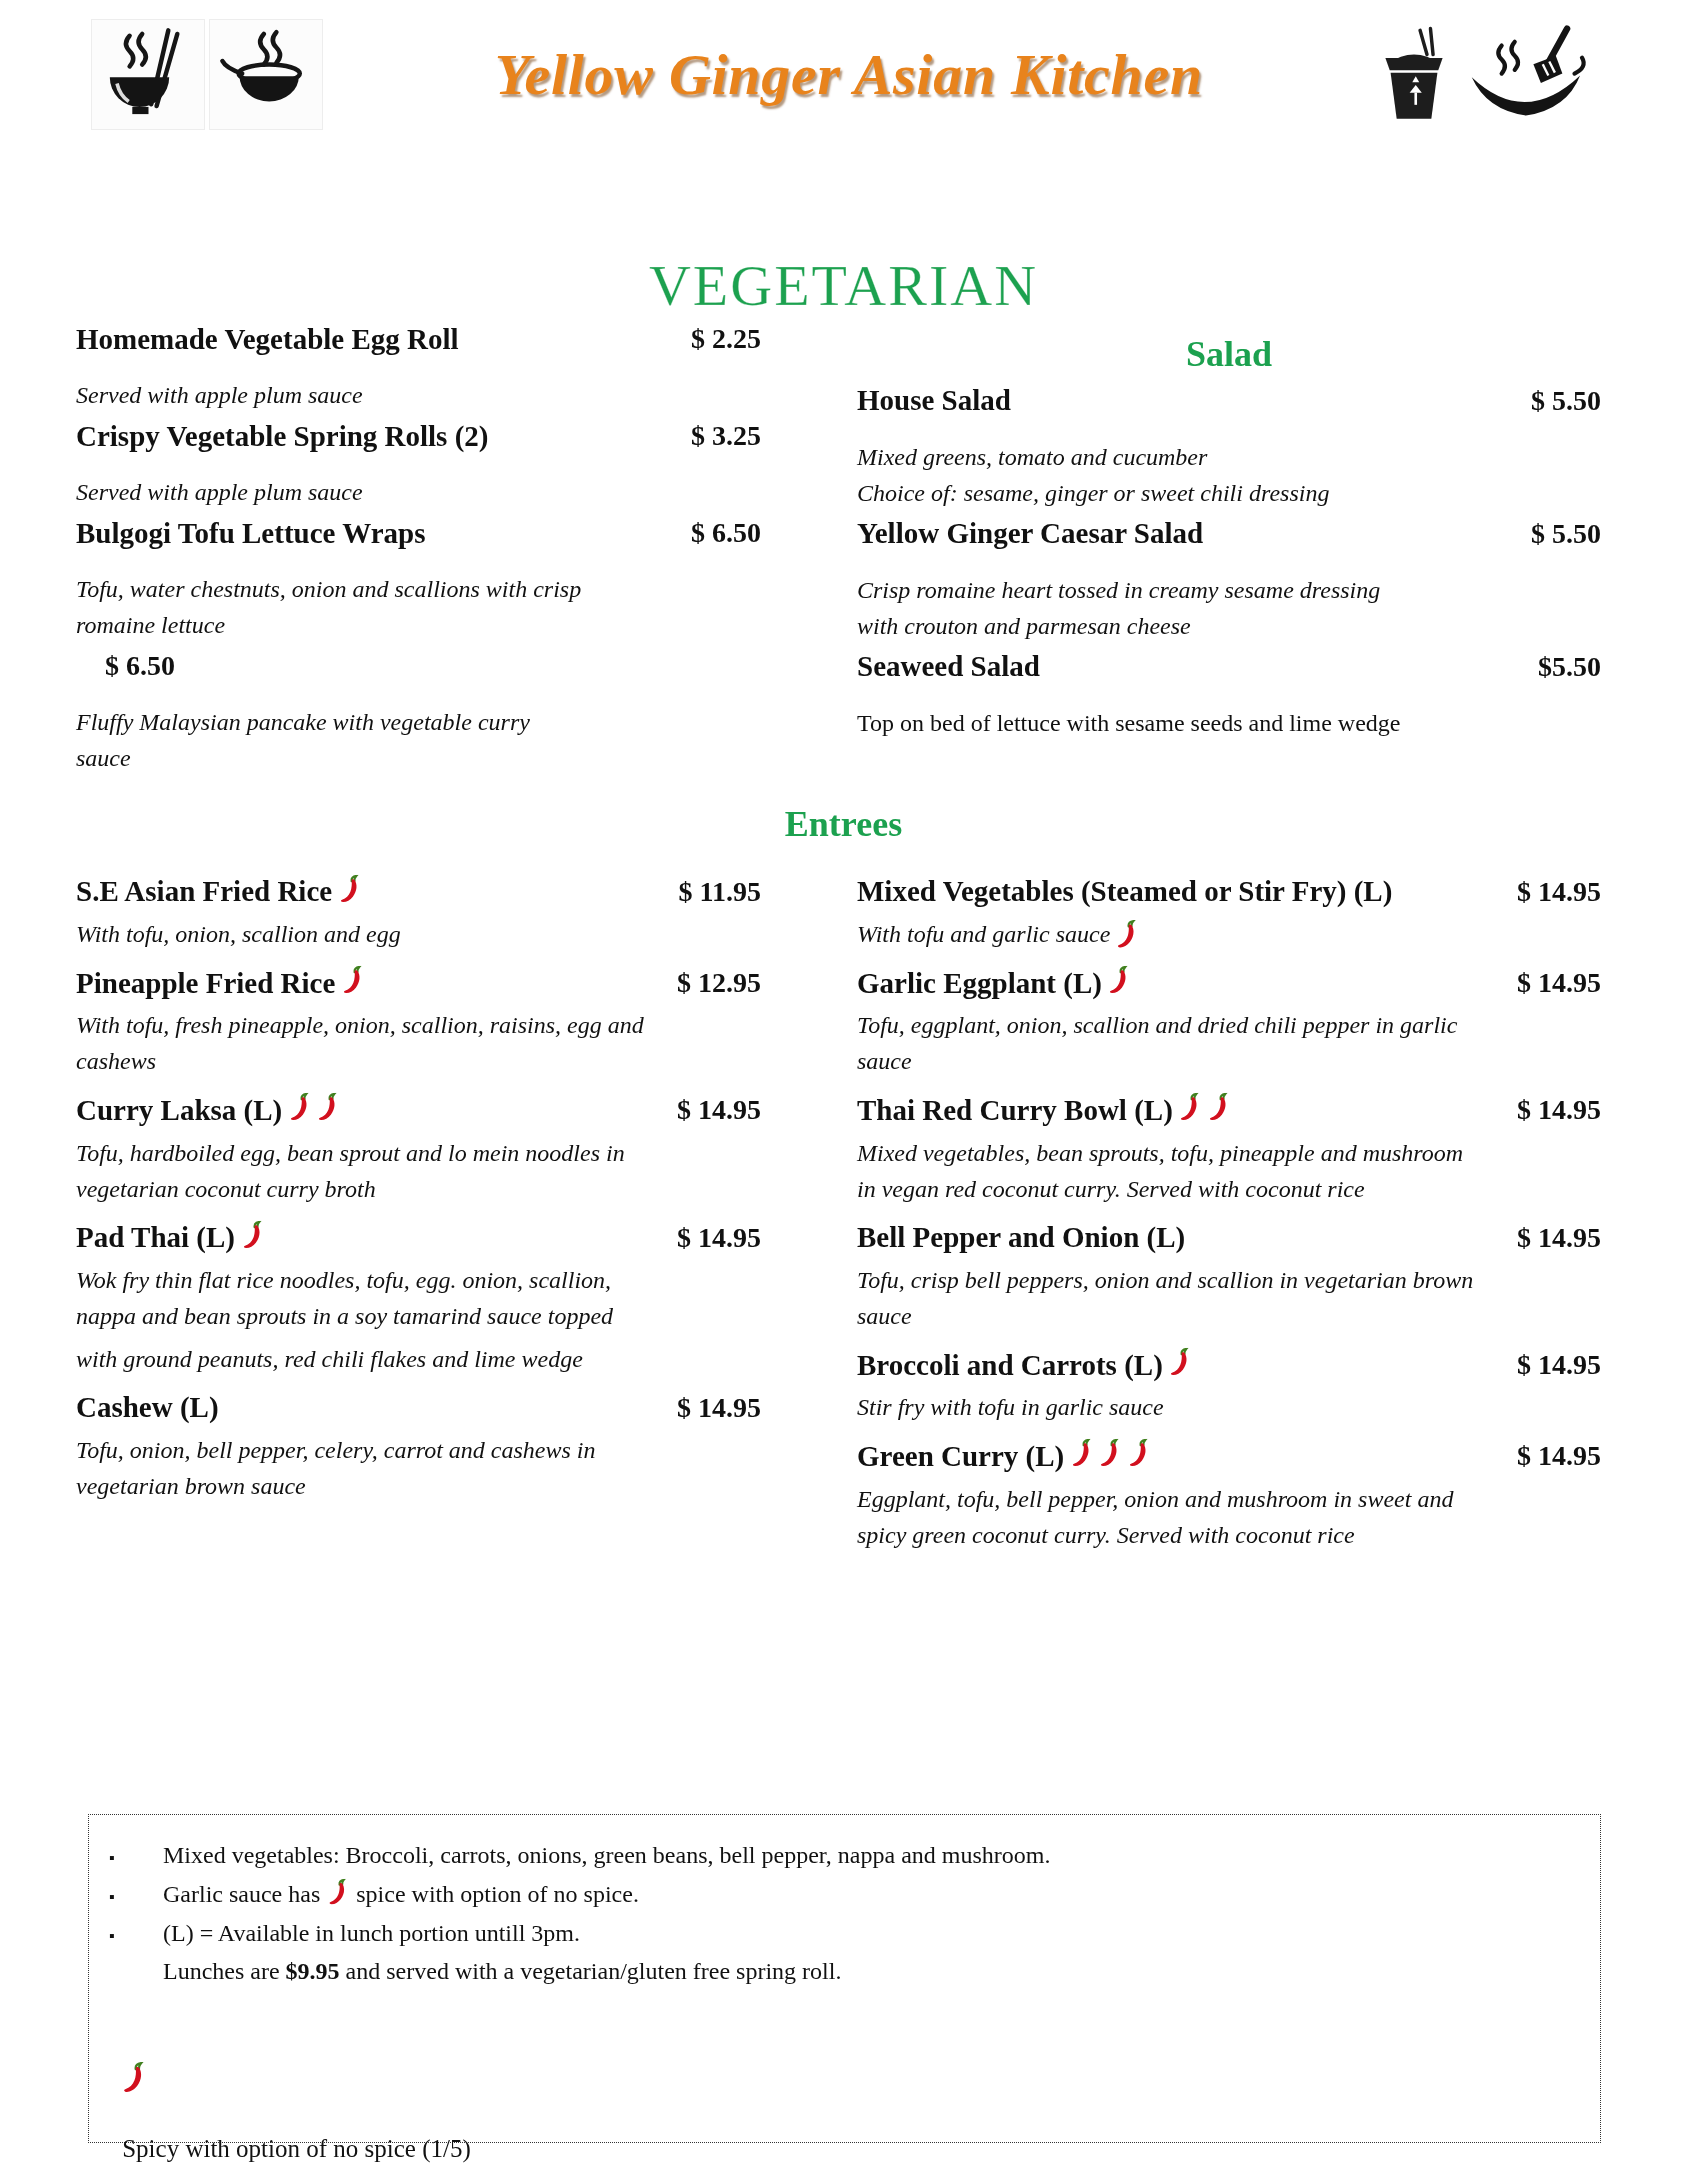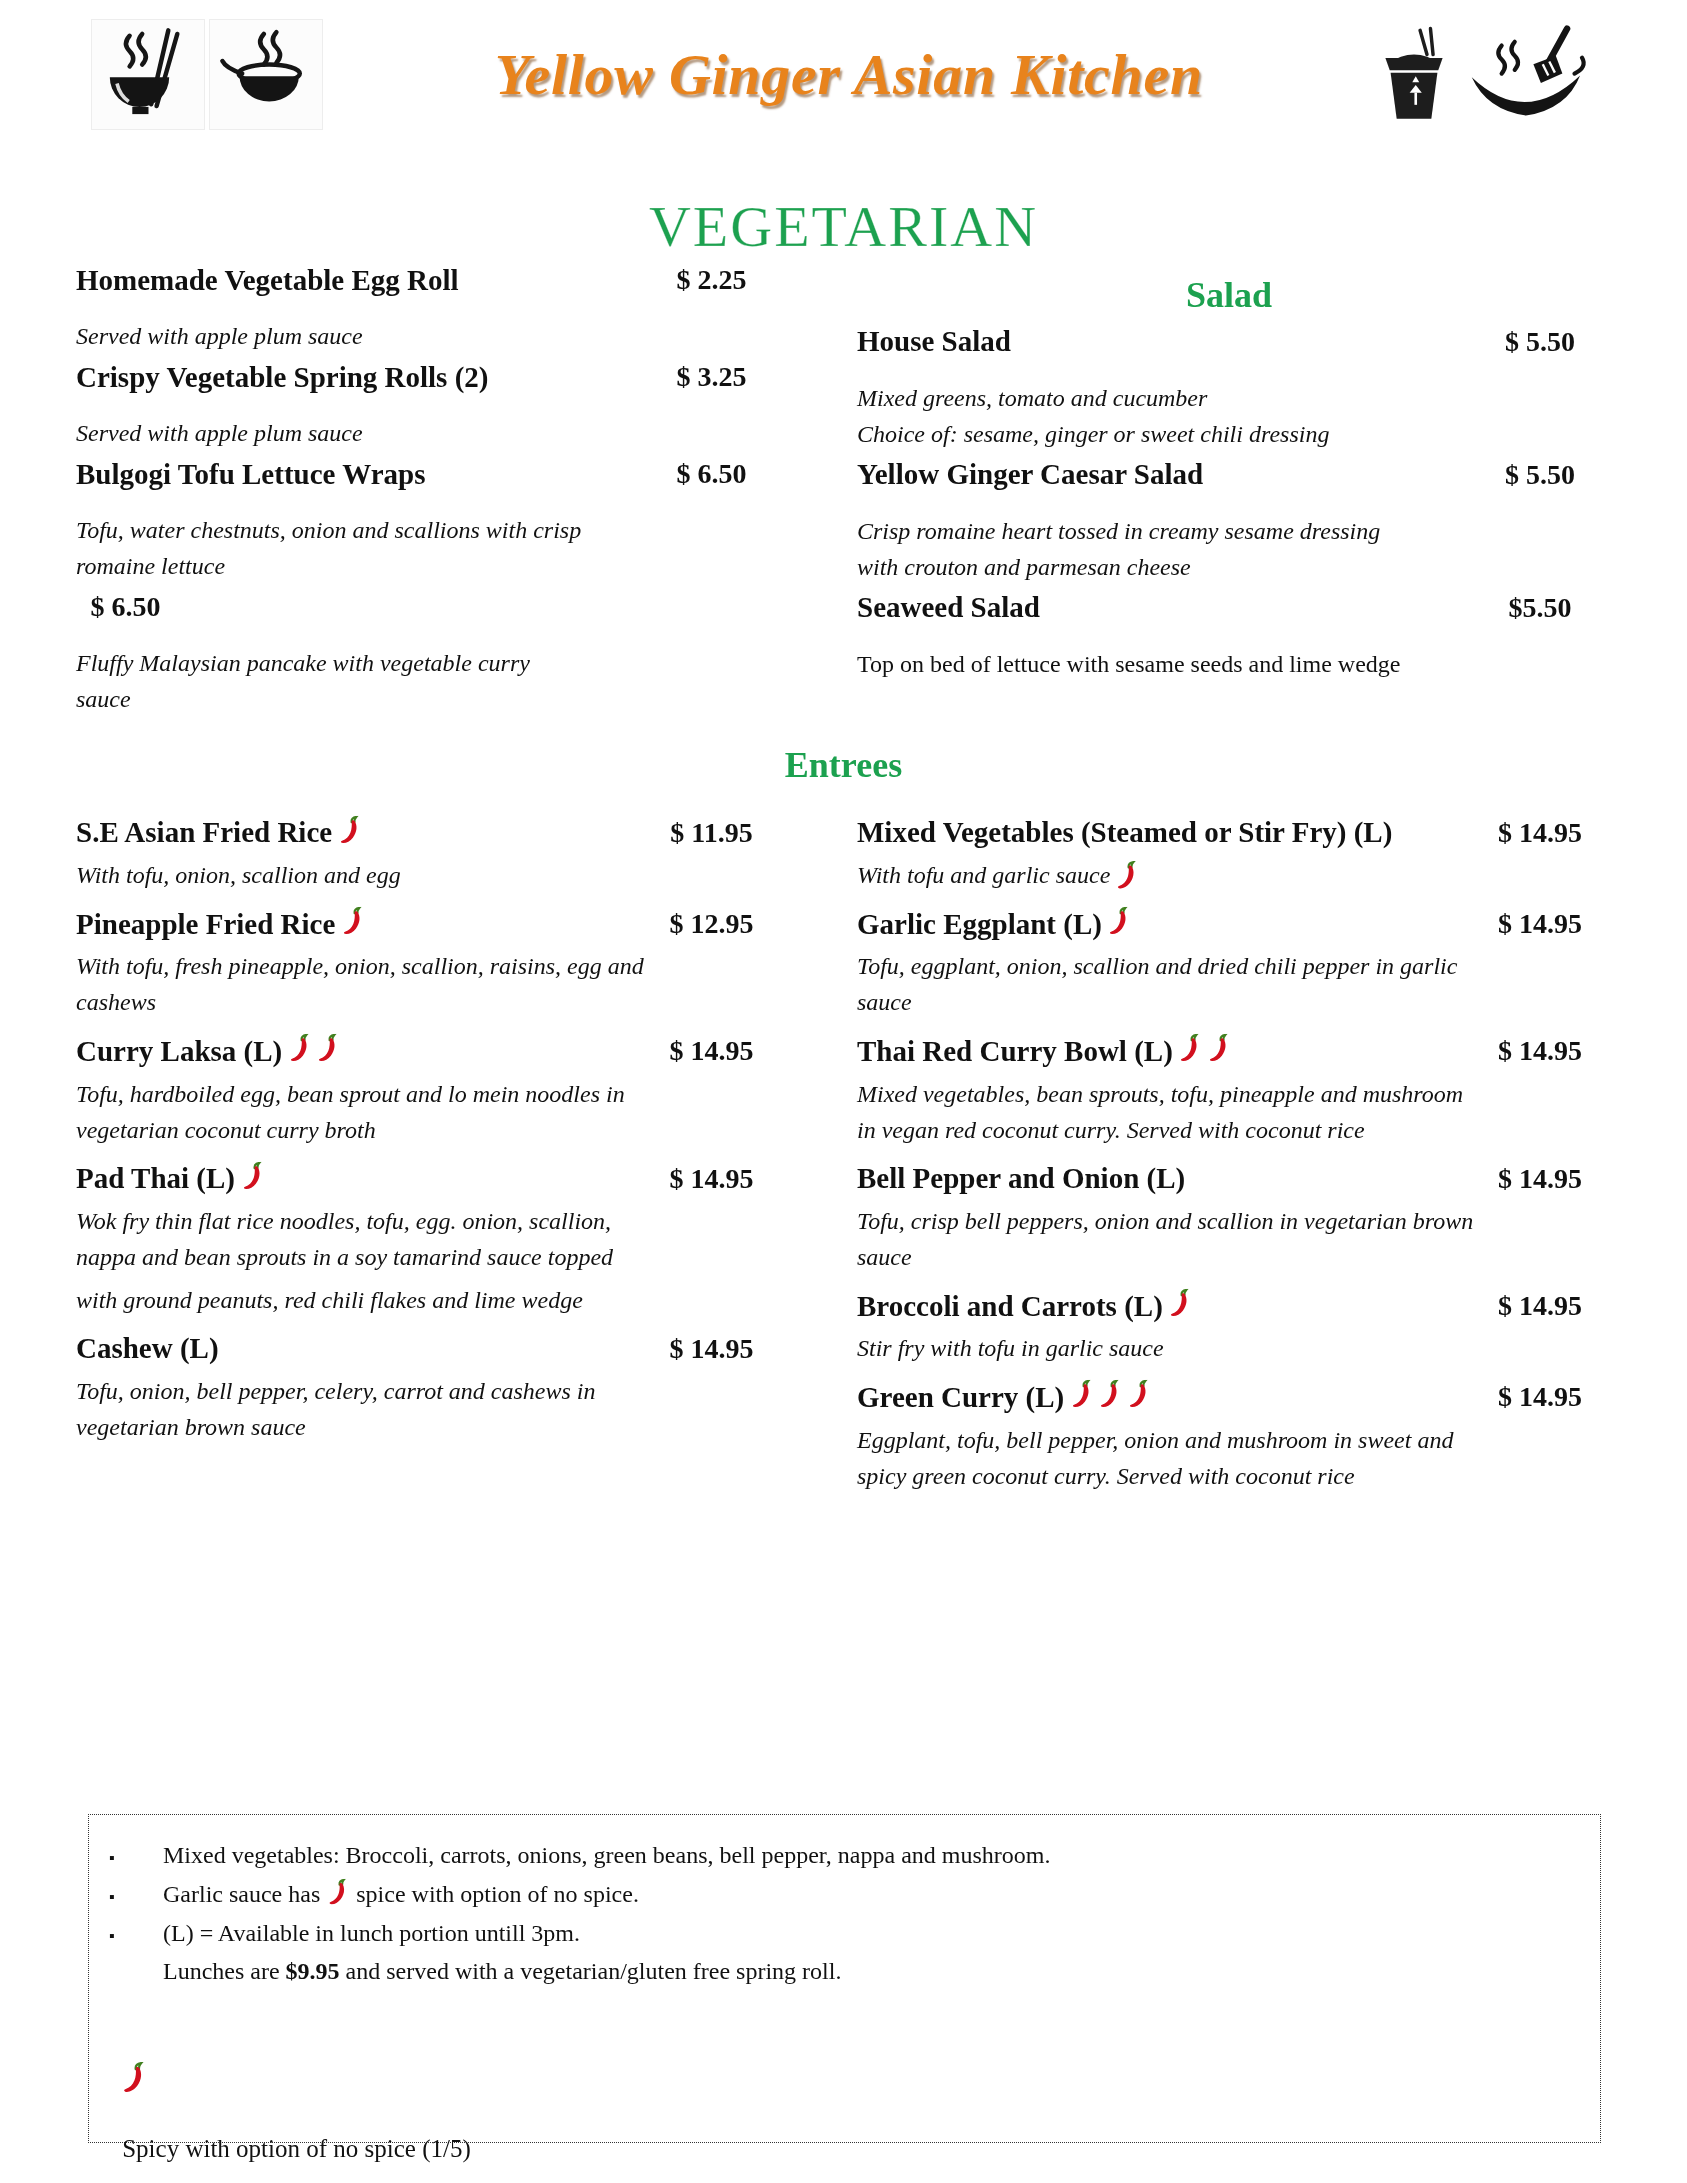--- a/index.html
+++ b/index.html
@@ -14,34 +14,34 @@
   .icon-tile{width:114px;height:111px;background:#fcfcfc;border:0.7px solid #ededed;
     display:flex;align-items:center;justify-content:center;box-sizing:border-box;}
   .right-icons{display:flex;gap:9.3px;align-items:center;height:111px;}
   .restaurant-title{
     flex:1;text-align:center;white-space:nowrap;
     font-size:58px;line-height:112px;font-weight:bold;font-style:italic;letter-spacing:0.7px;
     color:#E8831C;text-shadow:2px 2.6px 2px rgba(105,54,6,0.5);
   }
   
   .page-title{
-    margin-top:56px;text-align:center;
+    margin-top:115px;text-align:center;
     font-size:58px;line-height:1.05;letter-spacing:2px;color:#1CA14F;
     -webkit-text-stroke:0.7px rgba(255,255,255,0.45);
   }
   
   .two-col{display:grid;grid-template-columns:685px 744px;column-gap:96px;padding:0 86px 0 76px;}
   .sec-title{text-align:center;font-size:36px;font-weight:bold;color:#1CA14F;margin:17px 0 6.6px;}
   .entrees-title{text-align:center;font-size:36px;font-weight:bold;color:#1CA14F;margin:26.5px 0 16px;}
   
   .item{margin-top:4px;}
   .spread .item{margin-top:12px;}
   .mrow{display:flex;align-items:center;min-height:38px;column-gap:5.3px;}
   .nm{font-size:29px;font-weight:bold;display:flex;align-items:center;gap:6.6px;flex:1;min-width:0;white-space:nowrap;}
-  .price{font-size:28px;font-weight:bold;flex:0 0 99px;text-align:center;white-space:nowrap;}
+  .price{font-size:28px;font-weight:bold;flex:0 0 99px;text-align:right;white-space:nowrap;}
   .colB .price{flex:0 0 122px;}
   .desc{font-size:24px;font-style:italic;line-height:36px;margin-top:19px;}
   .spread .desc{margin-top:5.3px;}
   .desc.upright{font-style:normal;}
   .desc .dline{display:block;}
   .desc .dline.withchili{display:flex;align-items:center;gap:5.3px;}
   
   .chili{width:22px;height:28.4px;flex:0 0 auto;transform:translateY(-3.3px);}
   .desc .chili{transform:none;}
   

